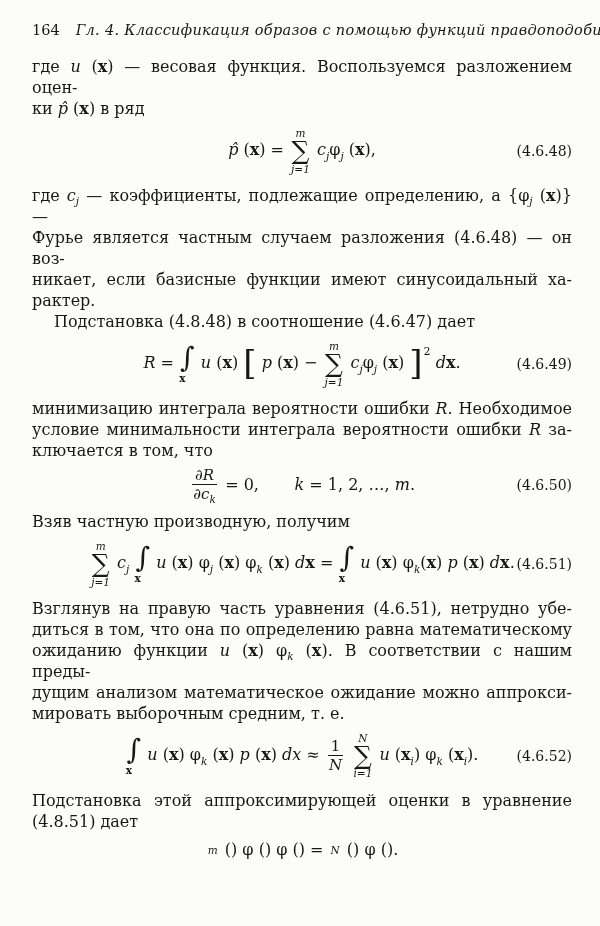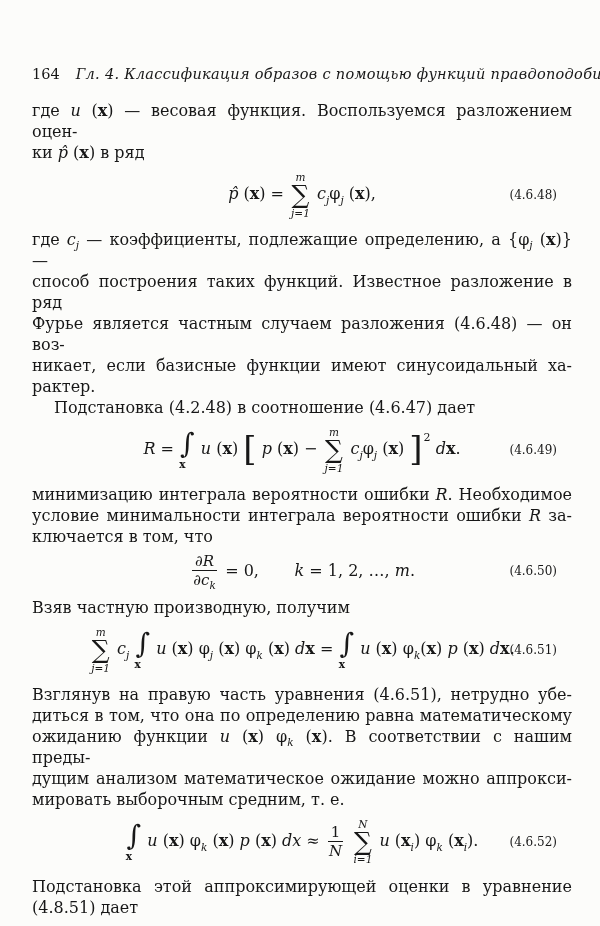--- a/index.html
+++ b/index.html
@@ -6,36 +6,36 @@
   body{
     width:600px;height:926px;overflow:hidden;
     background:#fcfcfa;color:#171717;
     font-family:"DejaVu Serif","Liberation Serif",serif;
   }
   .page{padding:22px 28px 0 32px;}
   .runhead{
     display:flex;align-items:baseline;gap:16px;
     font-size:14.5px;margin-bottom:18px;white-space:nowrap;
   }
-  .runhead .pageno{font-style:normal;margin-top:44px;}
+  .runhead .pageno{font-style:normal;}
   .runhead .chap{font-style:italic;letter-spacing:.3px;flex:1;}
   .para{margin:0;}
   .line{
     font-size:16px;line-height:21px;
     text-align:justify;text-align-last:justify;
   }
   .line.last{text-align-last:left;}
   .line.indent{text-indent:22px;}
   .it{font-style:italic;}
   .bf{font-weight:bold;}
   sub{font-size:10.5px;font-style:italic;line-height:0;letter-spacing:0;}
   
   .eqrow{position:relative;text-align:center;margin:6px 0;}
   .eqmath{display:inline-block;font-size:16px;line-height:1.15;white-space:nowrap;}
-  .eqnum{position:absolute;right:15px;top:50%;transform:translateY(-50%);font-size:12px;}
+  .eqnum{position:absolute;right:0;top:50%;transform:translateY(-50%);font-size:14px;}
   .m-sum{display:inline-block;vertical-align:middle;text-align:center;margin:0 2px;line-height:1;}
   .m-sum .lim{display:block;font-size:10.5px;font-style:italic;line-height:1.15;}
   .m-sum .sig{display:block;font-size:25px;line-height:.95;}
   .m-int{display:inline-block;vertical-align:middle;text-align:center;margin:0 1px;line-height:1;}
   .m-int .isign{display:block;font-size:28px;line-height:1.02;}
   .m-int .ilim{display:block;font-size:10.5px;font-weight:bold;line-height:1;transform:translateX(-5px);}
   .m-frac{display:inline-block;vertical-align:middle;text-align:center;margin:0 3px;}
   .m-frac .ftop{display:block;border-bottom:1px solid #171717;padding:0 3px 1px;line-height:1.1;font-size:15px;}
   .m-frac .fbot{display:block;padding-top:1px;line-height:1.1;font-size:15px;}
   .m-br{font-size:34px;vertical-align:middle;position:relative;top:-2px;line-height:0;}
@@ -56,28 +56,27 @@
     <div class="line last">ки <span class="it">p̂</span> (<span class="bf">x</span>) в ряд</div>
   </div>
 
   <div class="eqrow" style="margin:8px 0 10px;">
     <span class="eqmath"><span class="it">p̂</span> (<span class="bf">x</span>) = <span class="m-sum"><span class="lim">m</span><span class="sig">∑</span><span class="lim">j=1</span></span> <span class="it">c</span><sub class="it">j</sub>φ<sub class="it">j</sub> (<span class="bf">x</span>),</span>
     <span class="eqnum">(4.6.48)</span>
   </div>
 
   <div class="para">
     <div class="line">где <span class="it">c</span><sub class="it">j</sub> — коэффициенты, подлежащие определению, а {φ<sub class="it">j</sub> (<span class="bf">x</span>)} —</div>
-    <div class="line">способ построения таких функций. Известное разложение в ряд</div>
     <div class="line">Фурье является частным случаем разложения (4.6.48) — он воз-</div>
     <div class="line">никает, если базисные функции имеют синусоидальный ха-</div>
     <div class="line last">рактер.</div>
   </div>
 
   <div class="para">
-    <div class="line last indent">Подстановка (4.2.48) в соотношение (4.6.47) дает</div>
+    <div class="line last indent">Подстановка (4.8.48) в соотношение (4.6.47) дает</div>
   </div>
 
   <div class="eqrow" style="margin:8px 0 10px;">
     <span class="eqmath"><span class="it">R</span> = <span class="m-int"><span class="isign">∫</span><span class="ilim">x</span></span> <span class="it">u</span> (<span class="bf">x</span>) <span class="m-br">[</span> <span class="it">p</span> (<span class="bf">x</span>) − <span class="m-sum"><span class="lim">m</span><span class="sig">∑</span><span class="lim">j=1</span></span> <span class="it">c</span><sub class="it">j</sub>φ<sub class="it">j</sub> (<span class="bf">x</span>) <span class="m-br">]</span><span class="br-sup">2</span> <span class="it">d</span><span class="bf">x</span>.</span>
     <span class="eqnum">(4.6.49)</span>
   </div>
 
   <div class="para">
     <div class="line">минимизацию интеграла вероятности ошибки <span class="it">R</span>. Необходимое</div>
     <div class="line">условие минимальности интеграла вероятности ошибки <span class="it">R</span> за-</div>

